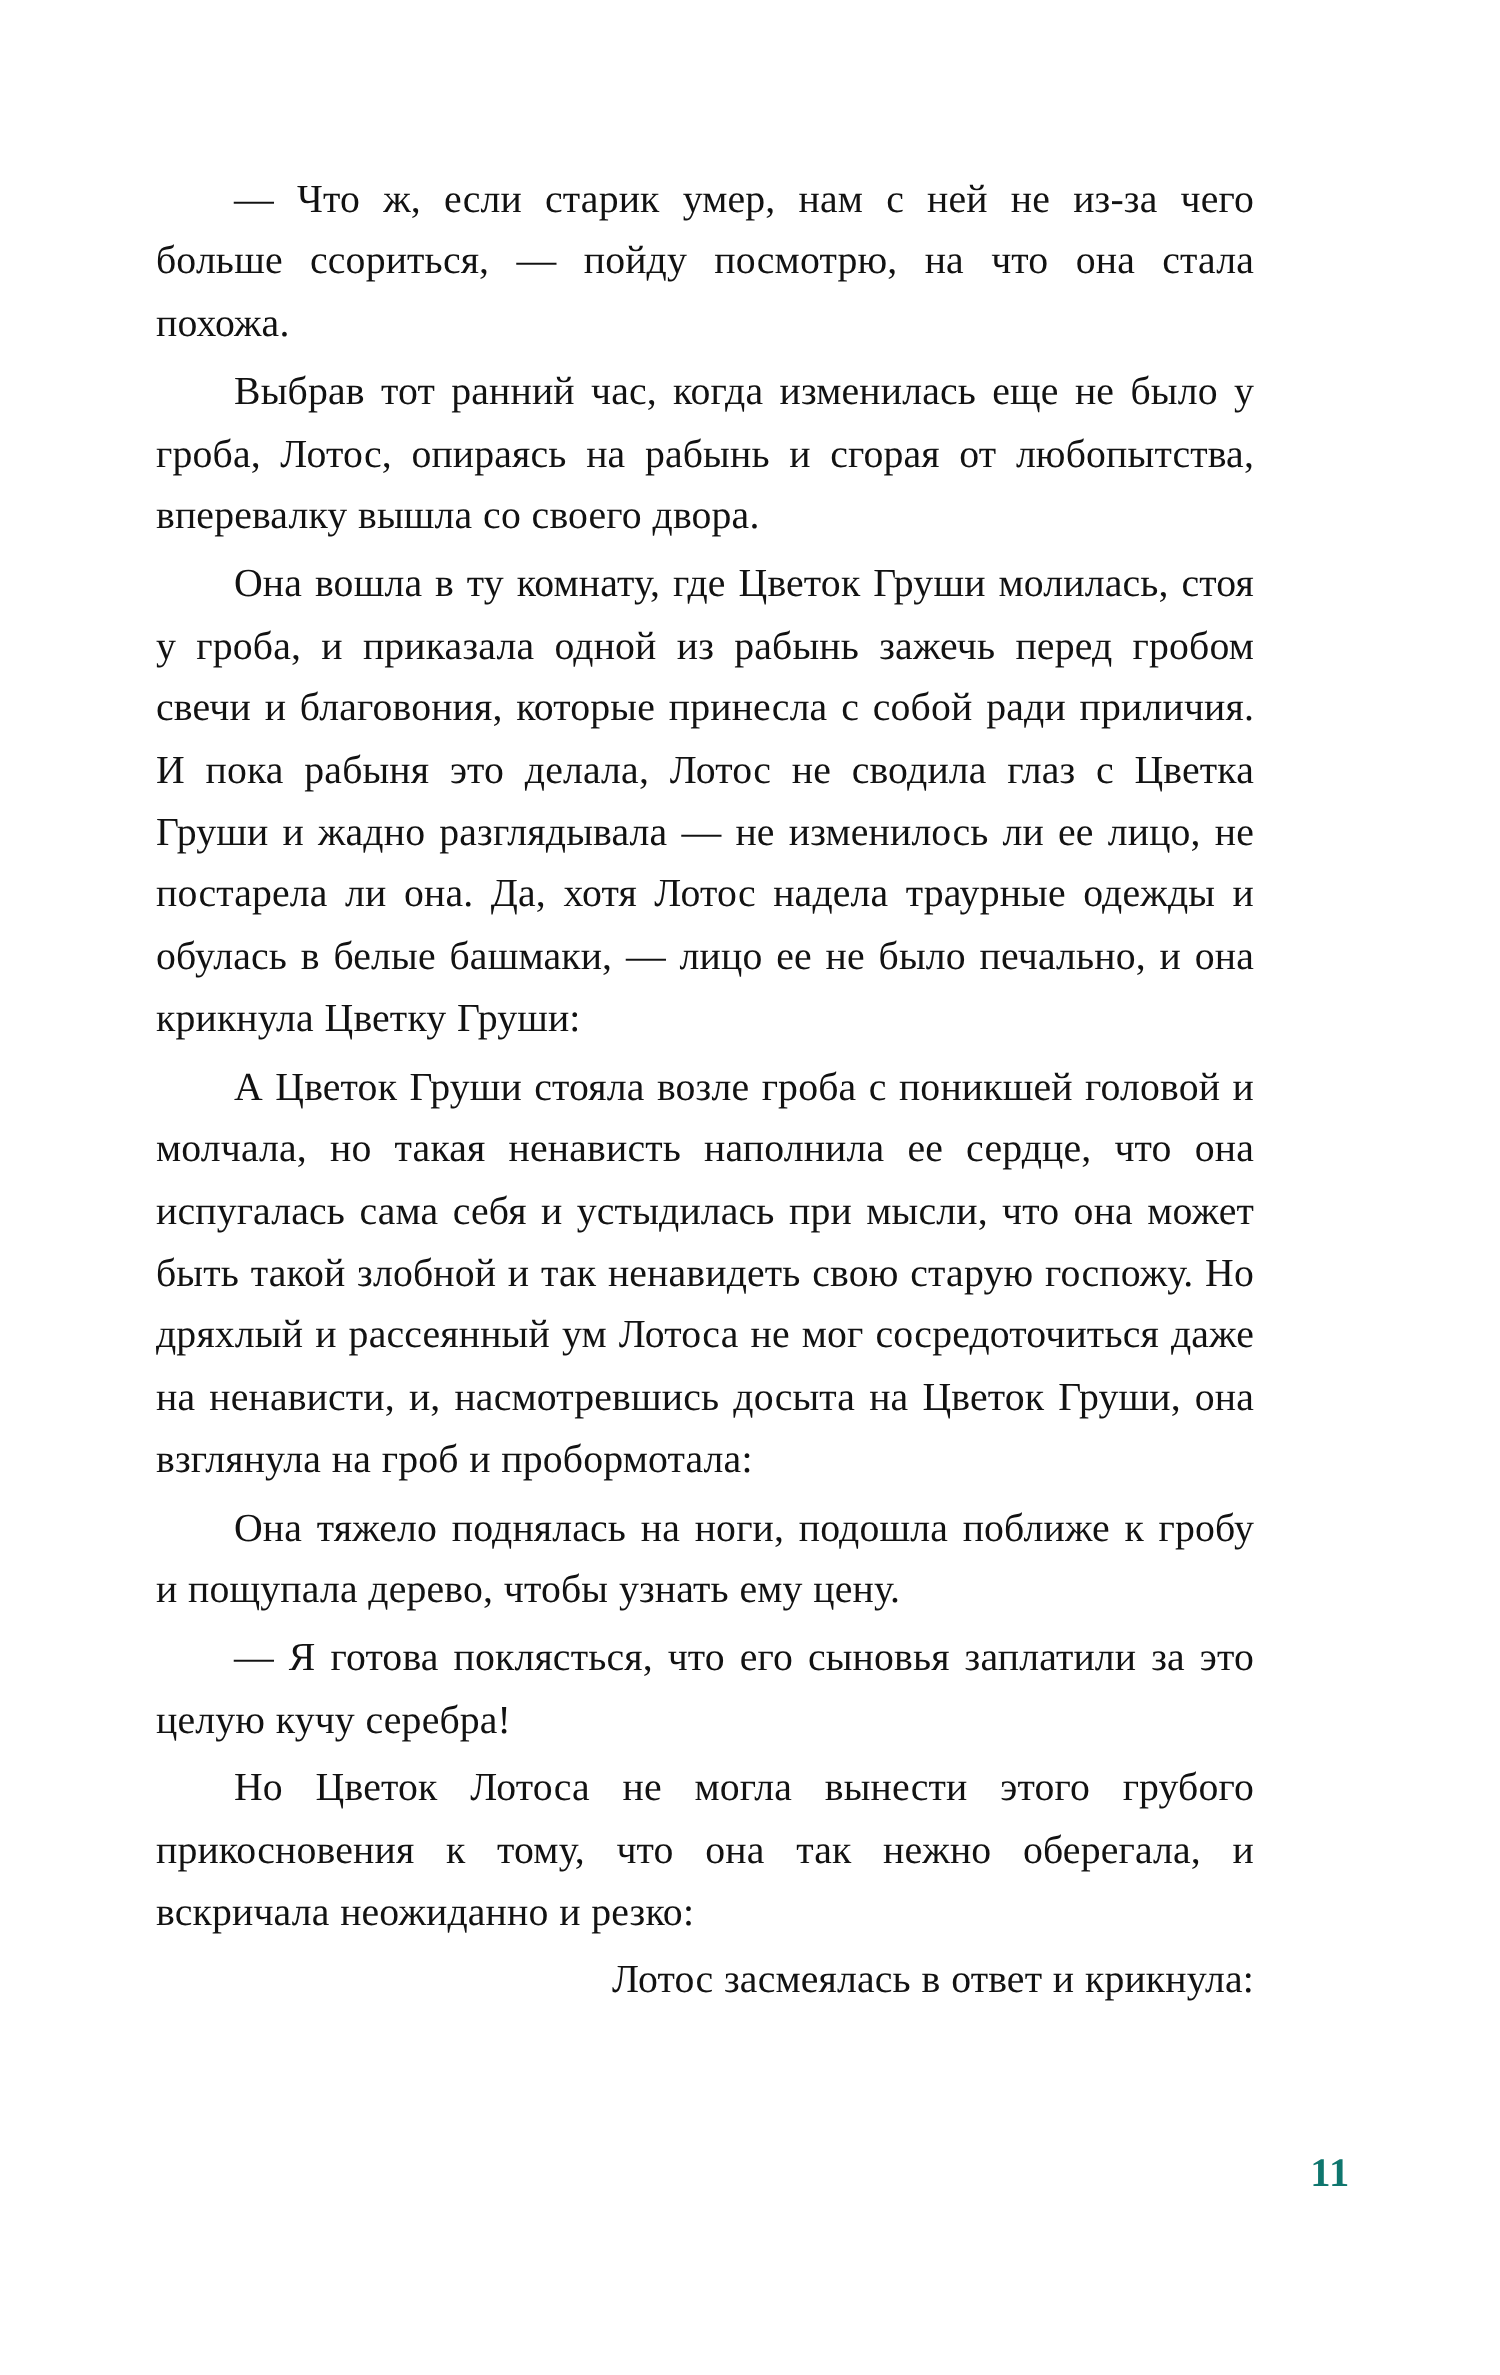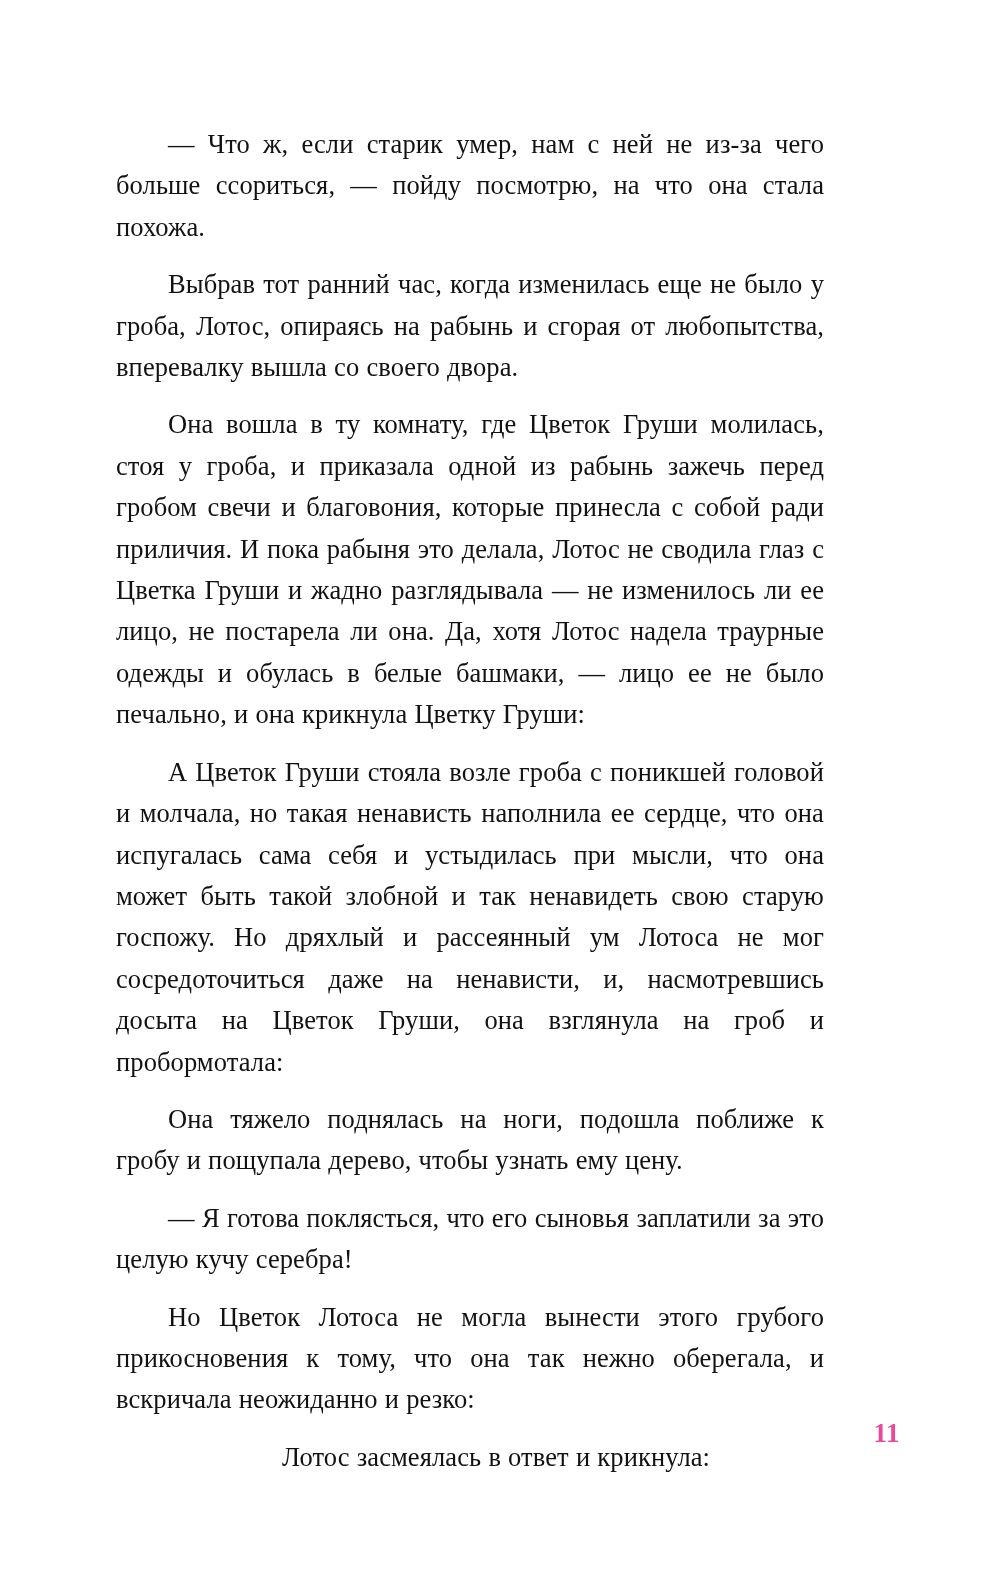--- a/index.html
+++ b/index.html
@@ -23,41 +23,41 @@
     height: 1583px;
     background: #ffffff;
   }
   .text-column {
     position: absolute;
     left: 100px;
     top: 108px;
     width: 740px;
   }
   p.para {
-    margin: 16px;
+    margin: 4px;
     text-indent: 52px;
     font-size: 26.5px;
     line-height: 41.4px;
     text-align: justify;
     text-justify: inter-word;
     letter-spacing: 0.1px;
     word-spacing: 0.4px;
     hyphens: manual;
   }
   p.para.last-open {
-    text-align: center;
+    text-align: right;
   }
   .page-number {
     position: absolute;
     right: 100px;
-    bottom: 134px;
+    bottom: 119px;
     font-size: 27px;
     font-weight: bold;
     font-family: "Liberation Serif", "DejaVu Serif", serif;
-    color: #ec4899;
+    color: #0f766e;
     letter-spacing: 0.5px;
   }
 </style>
 </head>
 <body>
 
 <div class="page">
   <div class="text-column">
     <p class="para">— Что ж, если старик умер, нам с ней не из-за чего больше ссориться, — пойду посмотрю, на что она стала похожа.</p>
     <p class="para">Выбрав тот ранний час, когда изменилась еще не было у гроба, Лотос, опираясь на рабынь и сгорая от любопытства, вперевалку вышла со своего двора.</p>

